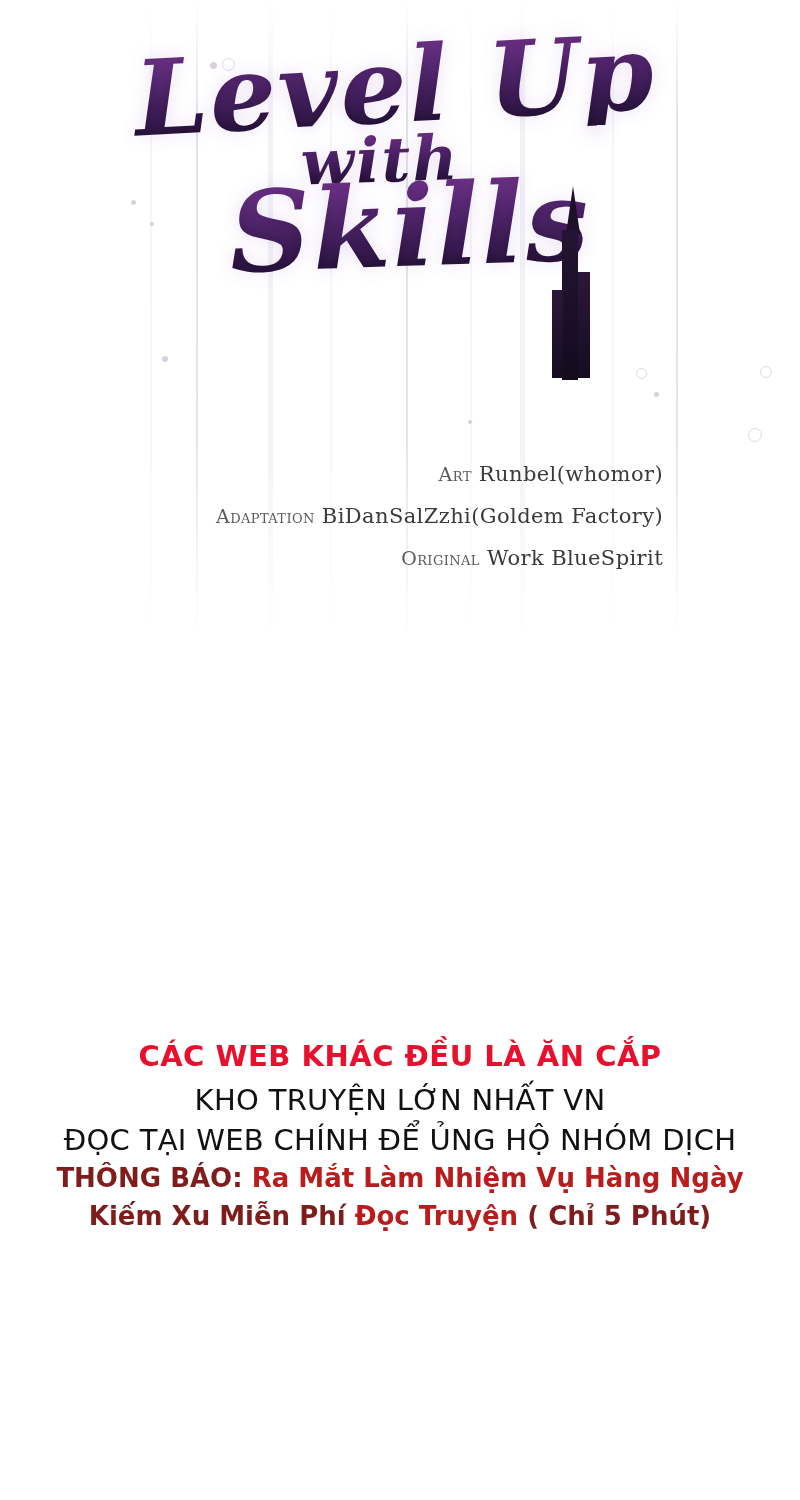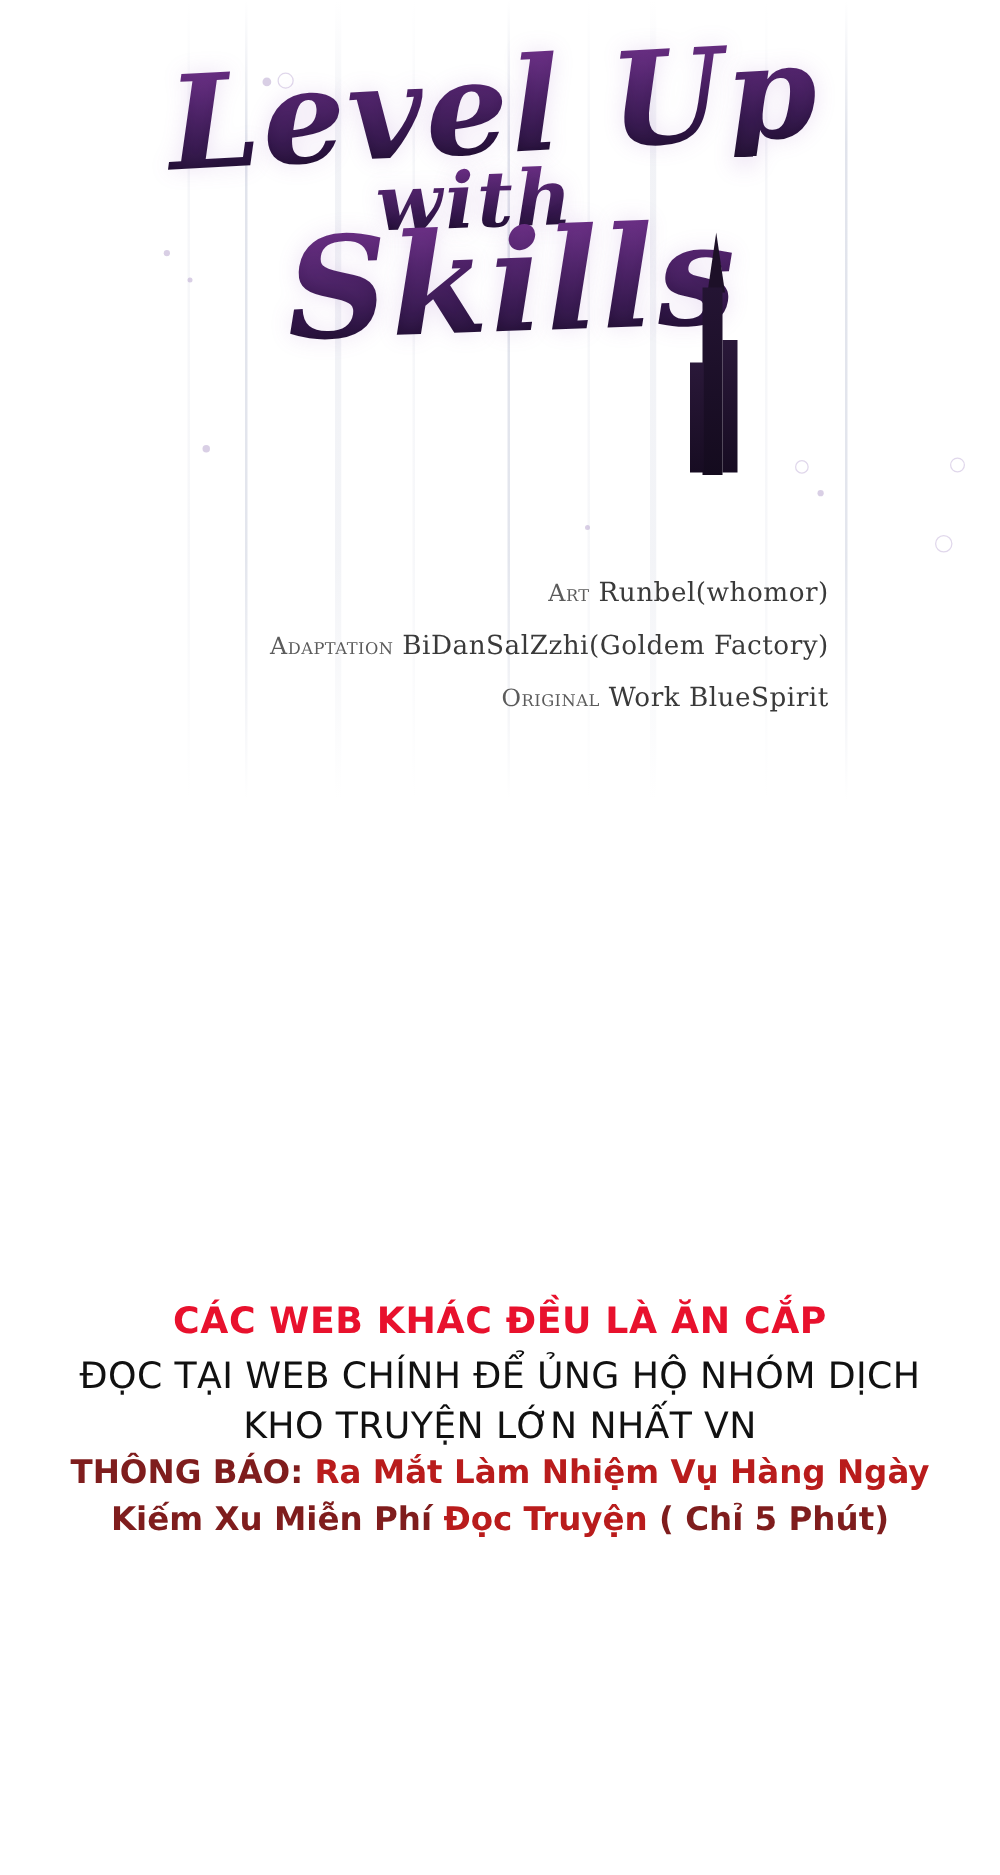--- a/index.html
+++ b/index.html
@@ -248,22 +248,22 @@
     </p>
     <p class="credit-row">
       <span class="credit-label">Original</span>
       <span>Work BlueSpirit</span>
     </p>
   </div>
 </div>
 
 <div id="promo">
   <div class="promo-red">CÁC WEB KHÁC ĐỀU LÀ ĂN CẮP</div>
+  <div class="promo-black">KHO TRUYỆN LỚN NHẤT VN</div>
   <div class="promo-black">ĐỌC TẠI WEB CHÍNH ĐỂ ỦNG HỘ NHÓM DỊCH</div>
-  <div class="promo-black">KHO TRUYỆN LỚN NHẤT VN</div>
 
 
   <div class="notice-line">
     <span class="notice-red">THÔNG BÁO:</span>
     <span class="notice-blue">Ra Mắt Làm Nhiệm Vụ Hàng Ngày</span>
   </div>
   <div class="notice-line">
     <span class="notice-red">Kiếm Xu Miễn Phí</span>
     <span class="notice-blue">Đọc Truyện</span>
     <span class="notice-red">( Chỉ 5 Phút)</span>

